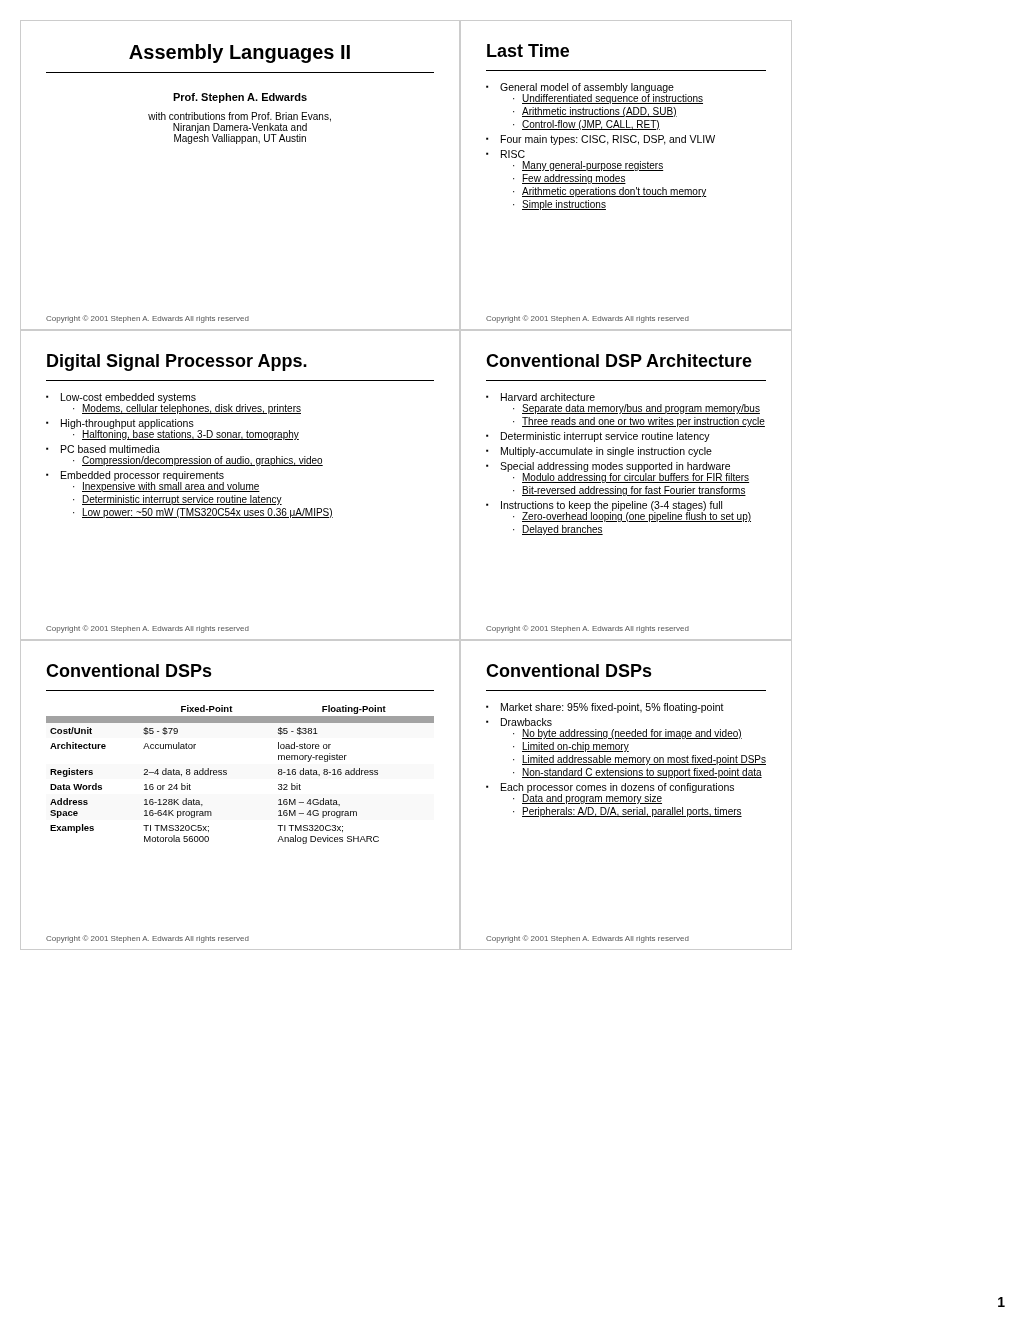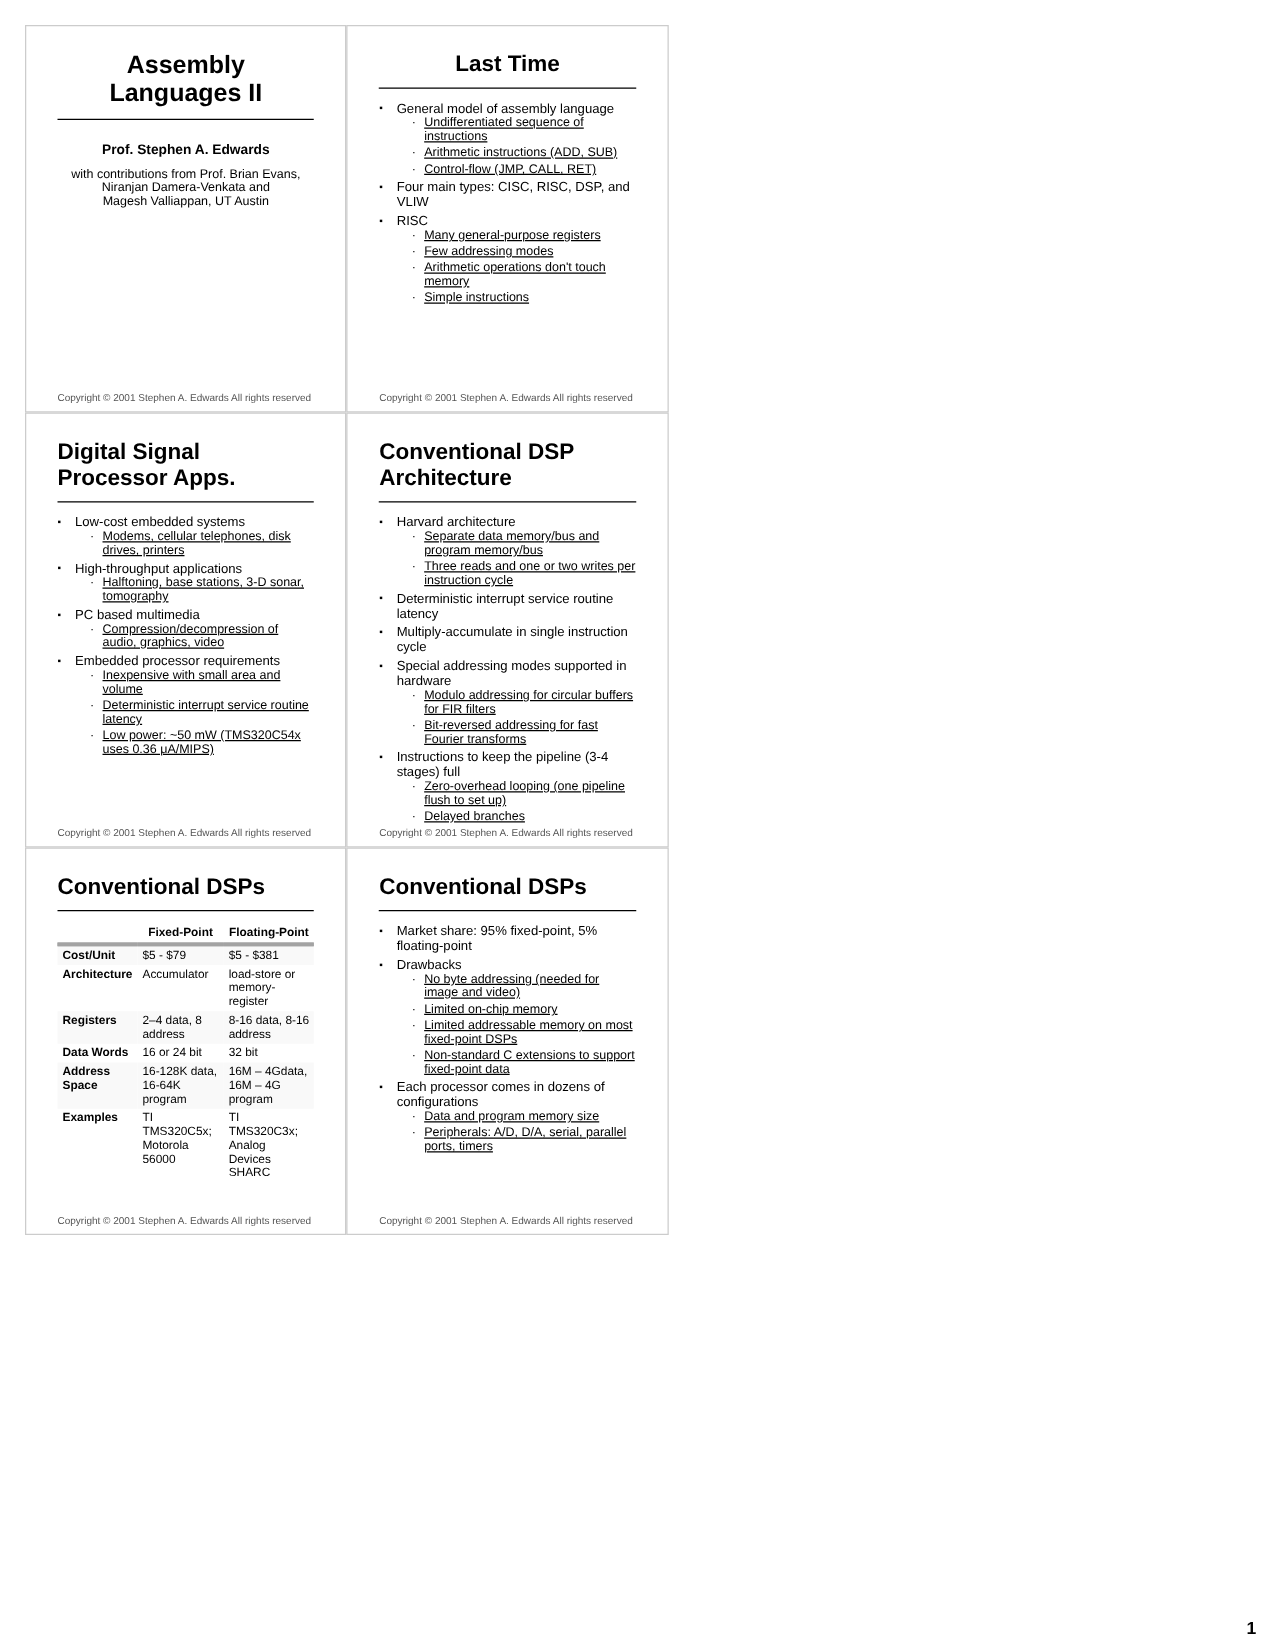--- a/index.html
+++ b/index.html
@@ -6,39 +6,38 @@
     body {
       background: #fff;
       font-family: Arial, Helvetica, sans-serif;
       font-size: 11px;
       color: #000;
       width: 1020px;
       min-height: 1320px;
     }
     .page {
       display: grid;
-      grid-template-columns: 1fr 1fr 1fr;
+      grid-template-columns: 1fr;
       grid-template-rows: auto auto auto;
       width: 812px;
       padding: 20px;
       gap: 0;
     }
     .slide {
       padding: 20px 25px 15px 25px;
       border: 1px solid #ccc;
       position: relative;
       min-height: 310px;
     }
     .slide-title {
       font-size: 18px;
       font-weight: bold;
       margin-bottom: 8px;
     }
     .slide-title-center {
-      text-align: center;
     }
     .slide-title-large {
       font-size: 20px;
     }
     .divider {
       border: none;
       border-top: 1px solid #000;
       margin-bottom: 10px;
     }
     .copyright {
@@ -123,21 +122,21 @@
     table.dsp-table {
       width: 100%;
       border-collapse: collapse;
       font-size: 9.5px;
       margin-top: 4px;
     }
     table.dsp-table th {
       font-weight: bold;
       text-align: center;
       padding: 2px 4px;
-      border-bottom: 3px solid #a3a3a3;
+      border-bottom: 7px solid #a3a3a3;
     }
     table.dsp-table td {
       padding: 2px 4px;
       vertical-align: top;
     }
     table.dsp-table td:first-child {
       font-weight: bold;
       white-space: nowrap;
     }
     table.dsp-table tr:nth-child(odd) td {

